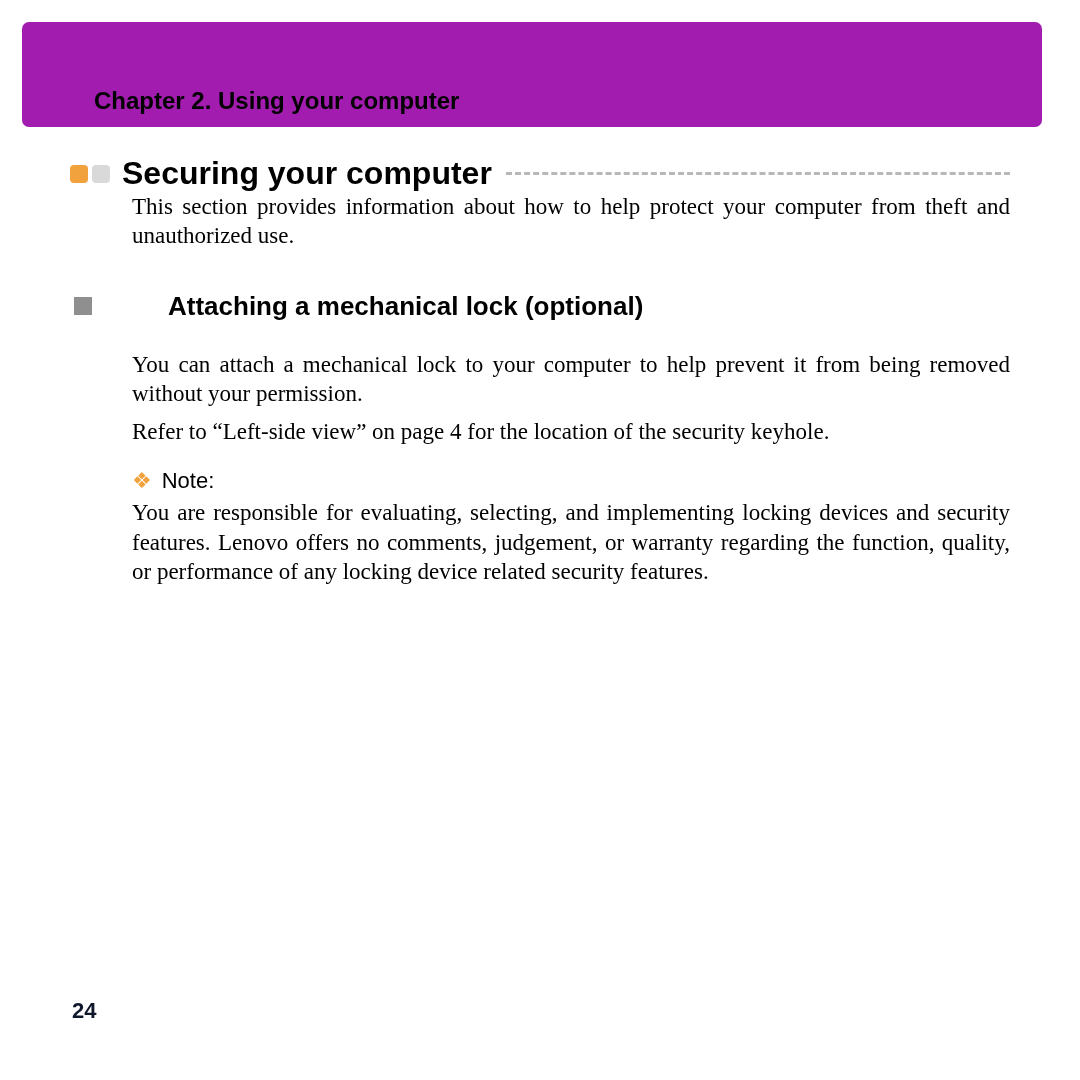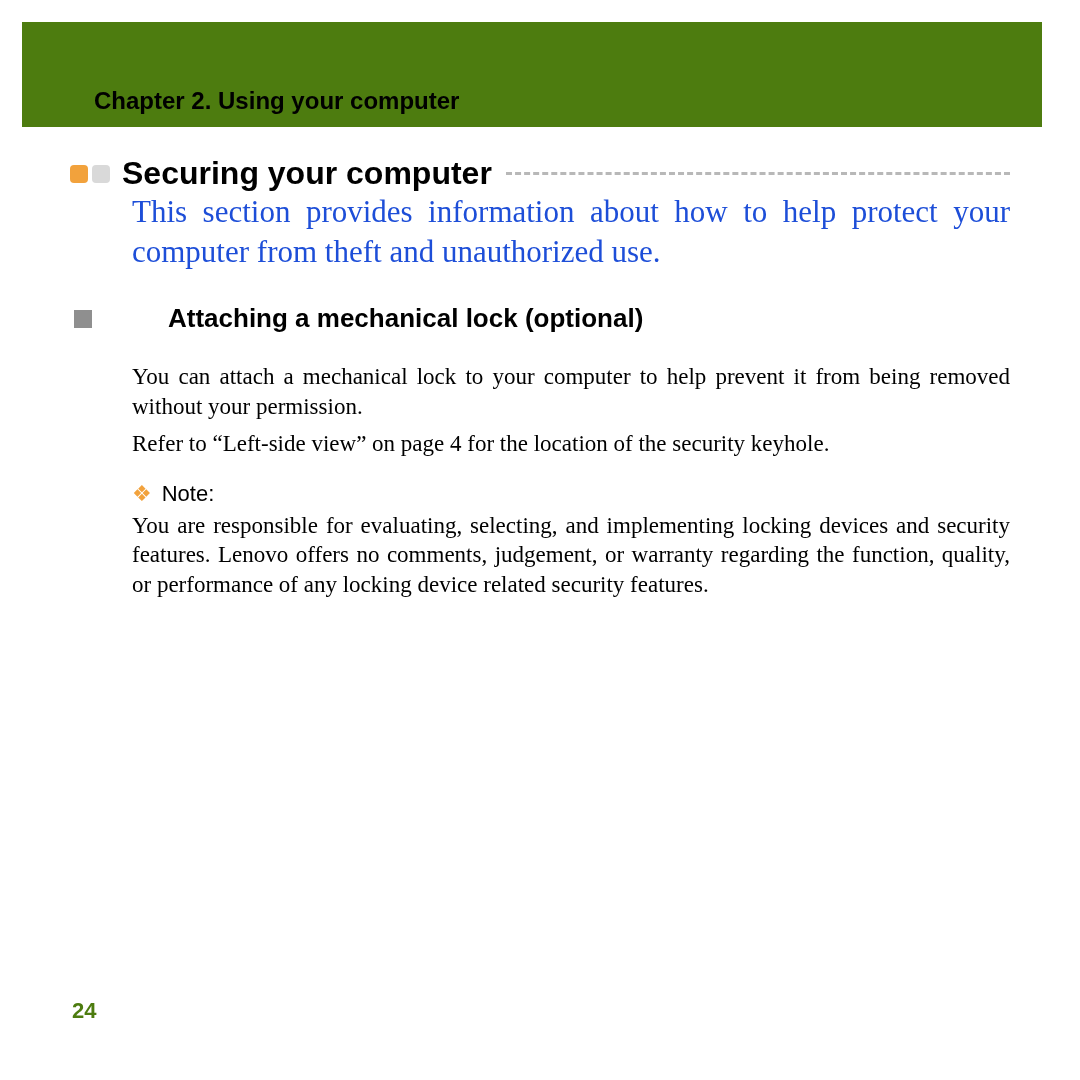--- a/index.html
+++ b/index.html
@@ -2,21 +2,22 @@
 <html><head>
 <meta charset="utf-8">
 <style>
   * { box-sizing: border-box; margin: 0; padding: 0; }
   html, body { width: 1080px; height: 1080px; background: #fff; font-family: Georgia, 'Times New Roman', serif; }
   .page { width: 1080px; height: 1080px; position: relative; background: #fff; }
   .header-band {
     position: absolute;
     top: 22px; left: 22px; right: 38px;
     height: 105px;
-    background: #4d7c0f;
+    background: #a21caf;
+    border-radius: 7px;
   }
   .chapter-title {
     position: absolute;
     left: 72px;
     bottom: 12px;
     font-family: Arial, Helvetica, sans-serif;
     font-weight: 700;
     font-size: 24px;
     color: #000;
   }
@@ -44,25 +45,25 @@
     margin-right: 14px;
     white-space: nowrap;
   }
   .dash-line {
     flex: 1;
     height: 0;
     border-top: 3px dashed #b8b8b8;
   }
   .intro {
     margin-left: 62px;
-    font-size: 31px;
+    font-size: 23px;
     line-height: 1.28;
     text-align: justify;
-    color: #1d4ed8;
-    margin-bottom: 32px;
+    color: #000000;
+    margin-bottom: 40px;
   }
   .subheading-row {
     display: flex;
     align-items: center;
     margin-bottom: 28px;
   }
   .sub-marker {
     width: 18px; height: 18px;
     background: #8f8f8f;
     margin-left: 4px;
@@ -102,21 +103,21 @@
     font-size: 22px;
     color: #000;
   }
   .page-number {
     position: absolute;
     left: 72px;
     bottom: 56px;
     font-family: Arial, Helvetica, sans-serif;
     font-weight: 700;
     font-size: 22px;
-    color: #4d7c0f;
+    color: #0f172a;
   }
 </style>
 </head>
 <body>
 
 <div class="page">
 
   <div class="header-band">
     <div class="chapter-title">Chapter 2. Using your computer</div>
   </div>

